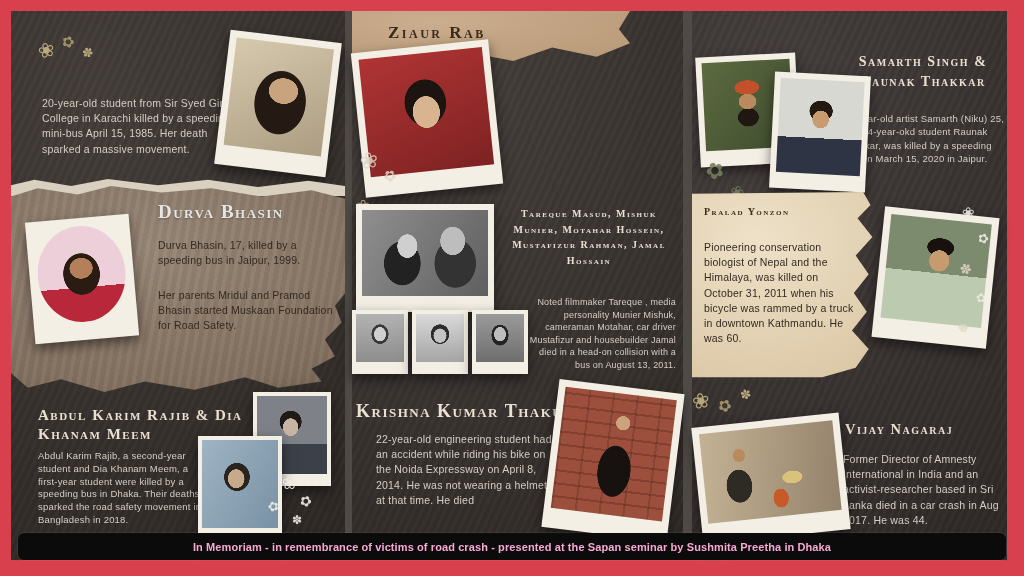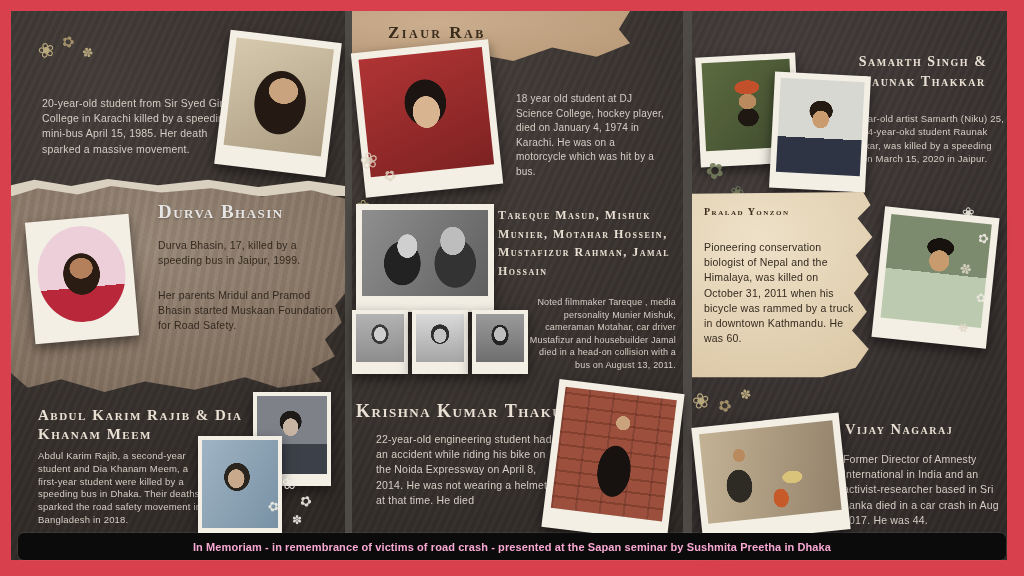--- a/index.html
+++ b/index.html
@@ -199,31 +199,30 @@
     <span class="f-white" style="left:300px;top:494px;font-size:14px;transform:rotate(25deg);">✿</span>
     <span class="f-white" style="left:268px;top:500px;font-size:13px;transform:rotate(-20deg);">✿</span>
     <span class="f-white" style="left:292px;top:514px;font-size:12px;">✽</span>
   </div>
 
   <div class="paper-ziaur"></div>
   <div class="abs hd hd-paper" style="left:388px;top:22px;font-size:17px;letter-spacing:2.5px;">Ziaur Rab</div>
   <div class="polaroid" style="left:358px;top:46px;transform:rotate(-6deg);">
     <div class="photo ph-ziaur"></div>
   </div>
-  <div class="abs bt" style="left:516px;top:92px;width:152px;font-size:10px;">18 year old student at DJ Science College, hockey player, died on January 4, 1974 in Karachi. He was on a motorcycle which was hit by a bus.</div>
   <div class="decor">
     <span class="f-pale" style="left:360px;top:150px;font-size:22px;transform:rotate(-10deg);">❀</span>
     <span class="f-pale" style="left:384px;top:168px;font-size:15px;transform:rotate(30deg);">✿</span>
   </div>
 
   <div class="decor">
     <span class="f-dry" style="left:356px;top:198px;font-size:17px;">❀</span>
     <span class="f-dry2" style="left:376px;top:206px;font-size:12px;transform:rotate(35deg);">✽</span>
   </div>
-  <div class="abs hd" style="left:498px;top:206px;width:182px;font-size:12px;line-height:1.55;">Tareque Masud, Mishuk Munier, Motahar Hossein, Mustafizur Rahman, Jamal Hossain</div>
+  <div class="abs hd" style="left:498px;top:206px;width:182px;font-size:10px;text-align:center;line-height:1.55;">Tareque Masud, Mishuk Munier, Motahar Hossein, Mustafizur Rahman, Jamal Hossain</div>
   <div class="polaroid" style="left:356px;top:204px;padding:6px 6px 16px 6px;">
     <div class="photo ph-tq-large"></div>
   </div>
   <div class="polaroid small" style="left:352px;top:310px;">
     <div class="photo ph-tq-s ph-tq-1"></div>
   </div>
   <div class="polaroid small" style="left:412px;top:310px;">
     <div class="photo ph-tq-s ph-tq-2"></div>
   </div>
   <div class="polaroid small" style="left:472px;top:310px;">

